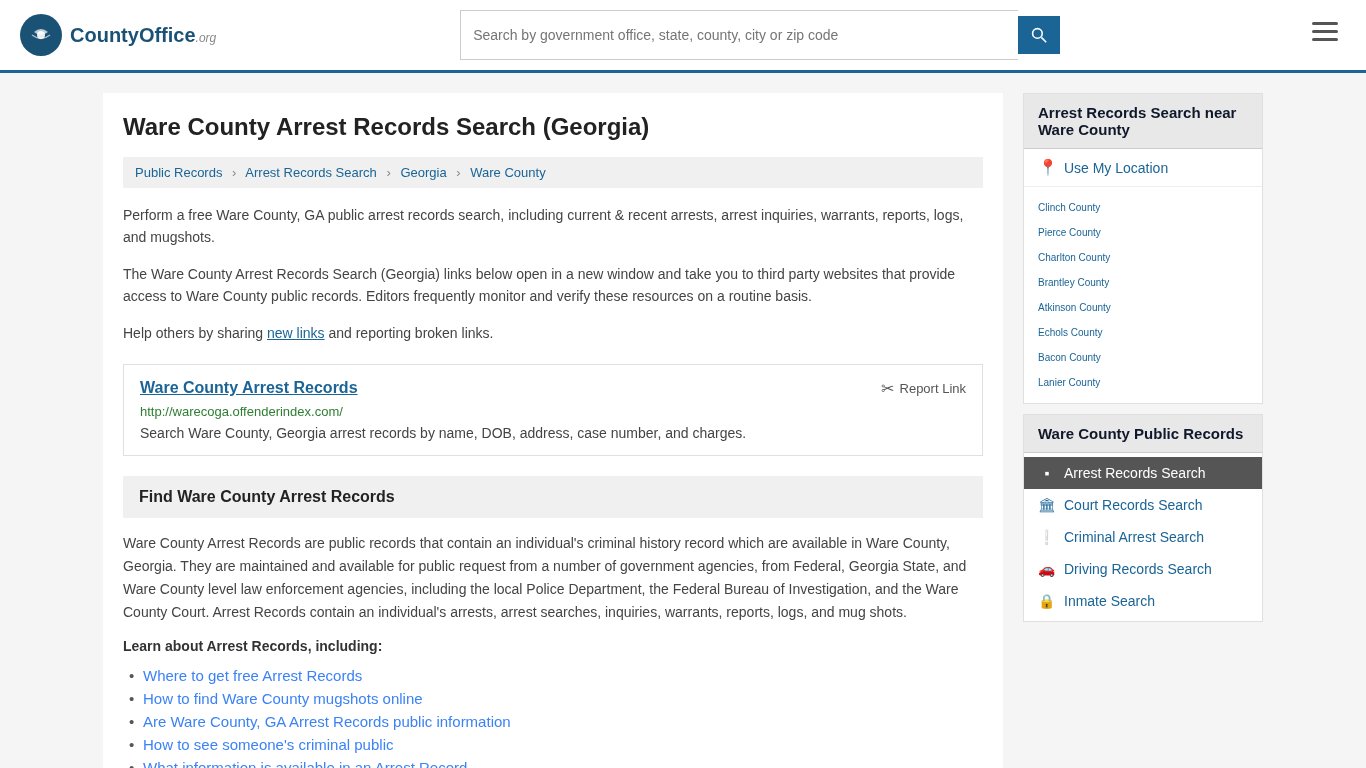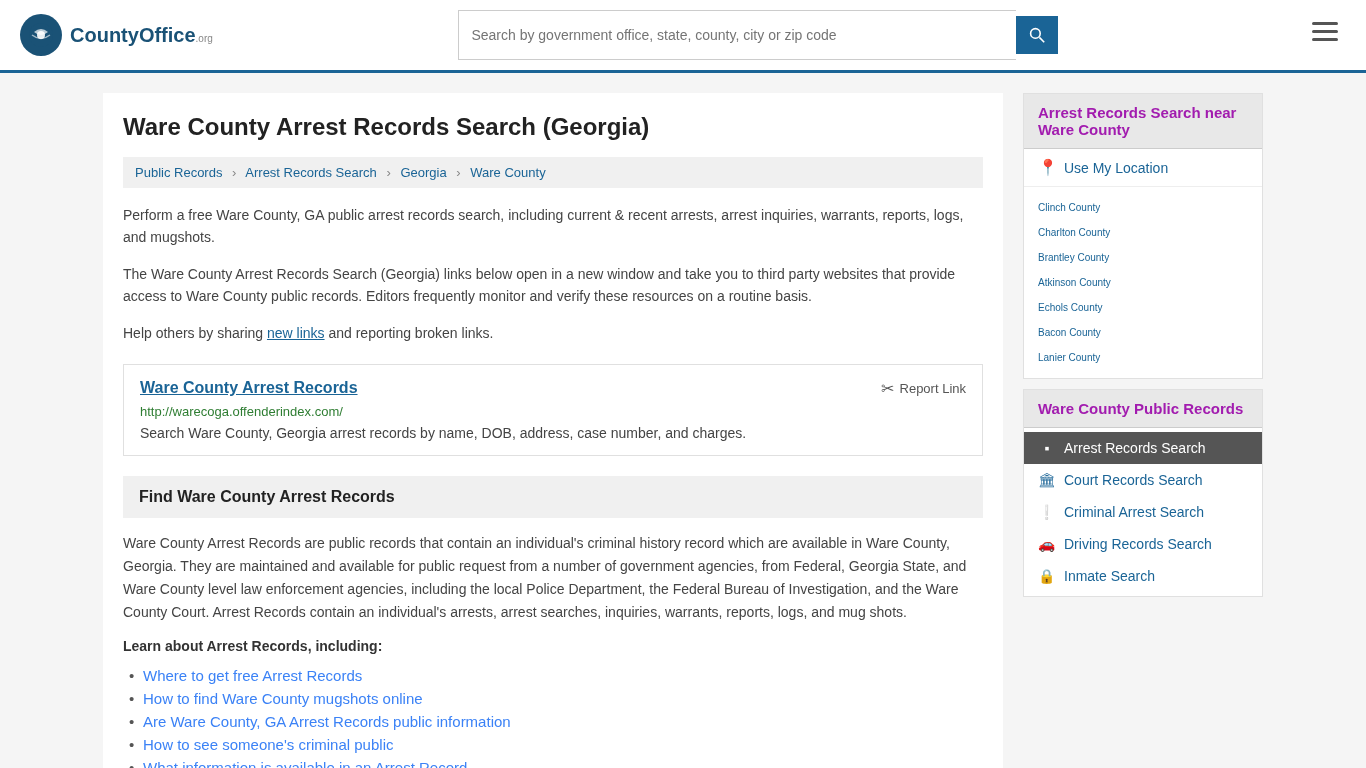--- a/index.html
+++ b/index.html
@@ -208,21 +208,21 @@
     .sidebar-section {
       background: #fff;
       margin-bottom: 10px;
       border: 1px solid #e0e0e0;
     }
     .sidebar-section-header {
       background: #e8e8e8;
       padding: 10px 14px;
       font-weight: bold;
       font-size: 15px;
-      color: #a21caf;
+      color: #0f172a;
       border-bottom: 1px solid #ccc;
     }
 
     .sidebar-links {
       list-style: none;
       padding: 8px 0;
     }
     .sidebar-links li {
       padding: 0;
     }
@@ -288,21 +288,21 @@
   <div class="logo-area">
     <div class="logo-circle">
       <svg width="26" height="26" viewBox="0 0 26 26" fill="none">
         <circle cx="13" cy="13" r="12" fill="#1a5276"></circle>
         <path d="M6 10 Q13 4 20 10 Q13 16 6 10Z" fill="white" opacity="0.7"></path>
         <circle cx="13" cy="13" r="4" fill="white" opacity="0.9"></circle>
         <path d="M4 13 Q13 20 22 13" stroke="white" stroke-width="1.5" fill="none" opacity="0.6"></path>
       </svg>
     </div>
     <div>
-      <span style="font-size:20px; font-weight:bold; color:#1a5276;">CountyOffice</span><span style="color:#888; font-size:10px;">.org</span>
+      <span style="font-size:20px; font-weight:bold; color:#1a5276;">CountyOffice</span><span style="color:#888; font-size:12px;font-style:italic;">.org</span>
     </div>
   </div>
   <div class="search-area">
     <input class="search-input" type="text" placeholder="Search by government office, state, county, city or zip code" style="">
     <button class="search-btn">
       <svg width="16" height="16" viewBox="0 0 20 20" fill="white">
         <circle cx="8" cy="8" r="6" stroke="white" stroke-width="2" fill="none"></circle>
         <line x1="13" y1="13" x2="19" y2="19" stroke="white" stroke-width="2"></line>
       </svg>
     </button>
@@ -372,20 +372,23 @@
       <div class="sidebar-section-header">Arrest Records Search near Ware County</div>
       <div class="use-location">
         <span class="pin-icon">📍</span>
         <span>Use My Location</span>
       </div>
       <ul class="sidebar-links">
         <li>
             <a href="#">Clinch County</a>
           </li>
         <li>
+            <a href="#">Pierce County</a>
+          </li>
+        <li>
             <a href="#">Charlton County</a>
           </li>
         <li>
             <a href="#">Brantley County</a>
           </li>
         <li>
             <a href="#">Atkinson County</a>
           </li>
         <li>
             <a href="#">Echols County</a>

